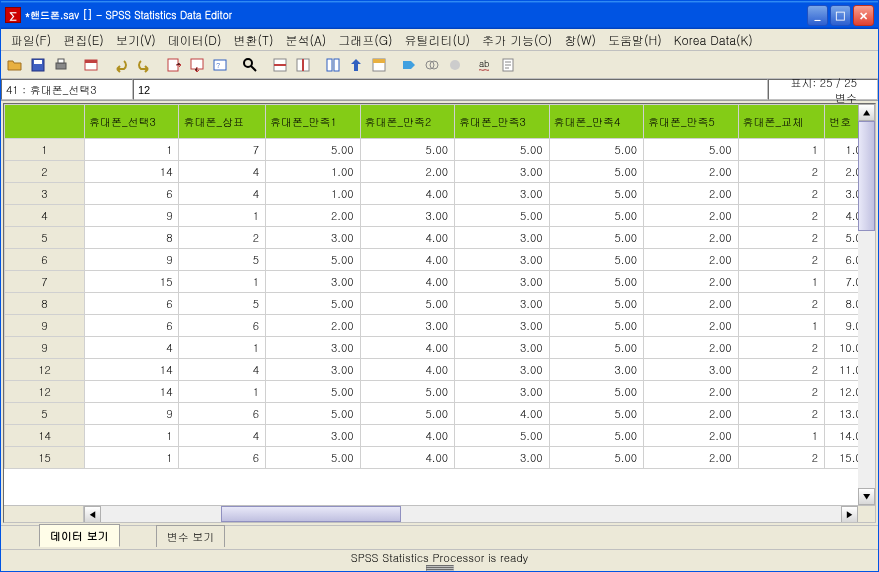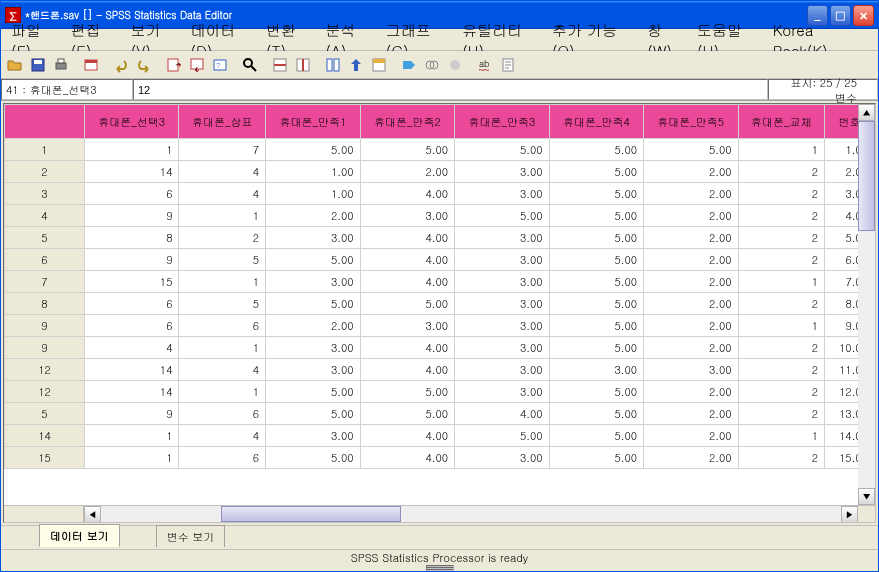--- a/index.html
+++ b/index.html
@@ -49,21 +49,21 @@
   height: 22px;
   background: #ece9d8;
   display: flex;
   align-items: center;
   padding: 0 4px;
   border-bottom: 1px solid #c0c0c0;
 }
 .menu-item {
   padding: 16px 6px;
   cursor: pointer;
-  font-size: 15px;
+  font-size: 12px;
 }
 
 .toolbar {
   height: 28px;
   background: #ece9d8;
   display: flex;
   align-items: center;
   padding: 2px 4px;
   gap: 3px;
   border-bottom: 1px solid #c0c0c0;
@@ -128,23 +128,23 @@
   background: white;
 }
 table.data-grid th, table.data-grid td {
   border: 1px solid #d0d0d0;
   font-size: 11px;
   height: 22px;
   padding: 0 4px;
   white-space: nowrap;
 }
 table.data-grid th {
-  background: #ec4899;
+  background: #84cc16;
   font-weight: normal;
-  text-align: center;
+  text-align: left;
 }
 table.data-grid thead th { height: 34px; }
 table.data-grid .row-header {
   background: #ece9d8;
   text-align: center;
   width: 80px;
 }
 table.data-grid td.data-cell {
   text-align: right;
   padding-right: 6px;
@@ -257,21 +257,21 @@
   <div class="menu-item">편집(E)</div>
   <div class="menu-item">보기(V)</div>
   <div class="menu-item">데이터(D)</div>
   <div class="menu-item">변환(T)</div>
   <div class="menu-item">분석(A)</div>
   <div class="menu-item">그래프(G)</div>
   <div class="menu-item">유틸리티(U)</div>
   <div class="menu-item">추가 기능(O)</div>
   <div class="menu-item">창(W)</div>
   <div class="menu-item">도움말(H)</div>
-  <div class="menu-item">Korea Pack(K)</div>
+  <div class="menu-item">Korea Data(K)</div>
 </div>
 
 <div class="toolbar">
   <div class="tool-btn">
       <svg viewBox="0 0 16 16">
         <path fill="#e8b040" stroke="#a07020" d="M1 4h5l1 2h7v7H1z"></path>
       </svg>
     </div>
   <div class="tool-btn">
       <svg viewBox="0 0 16 16">

